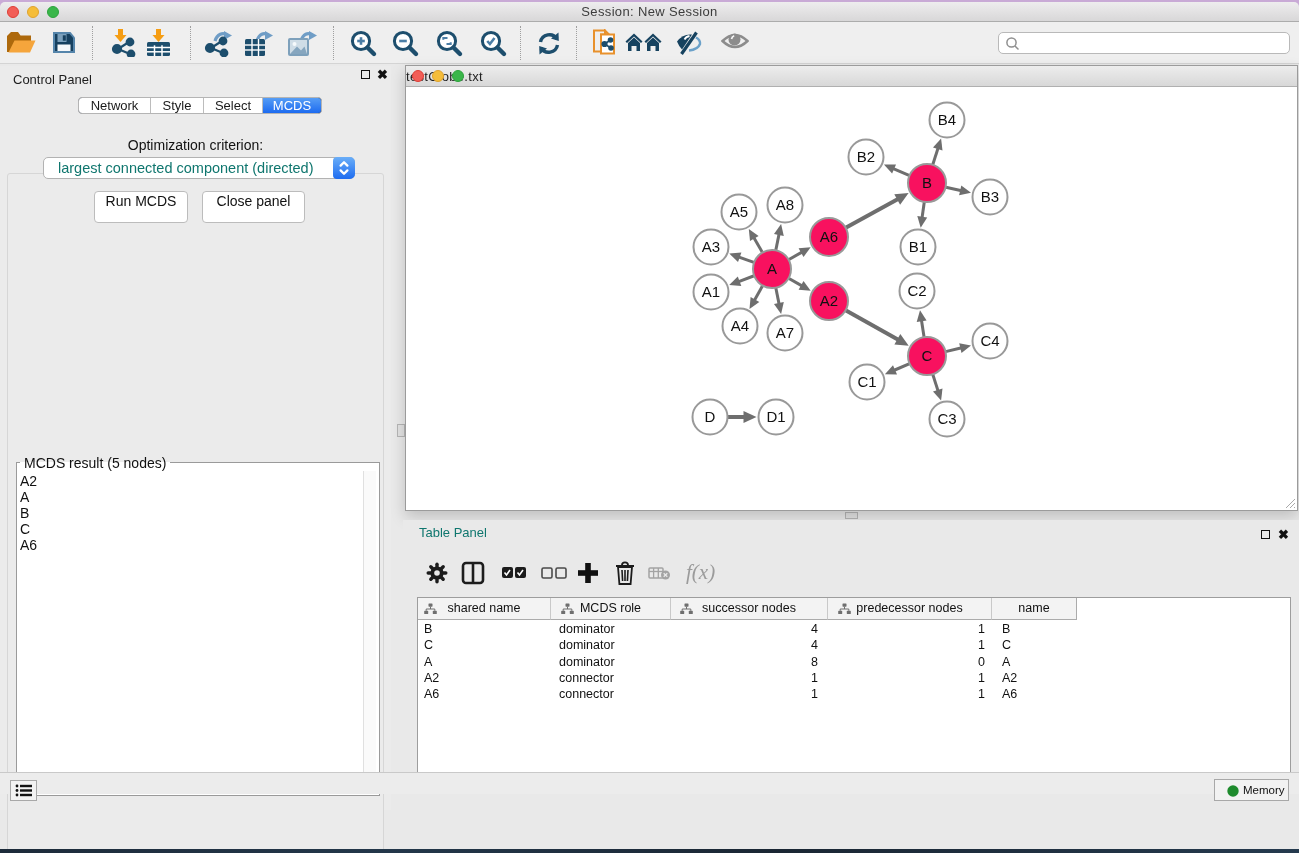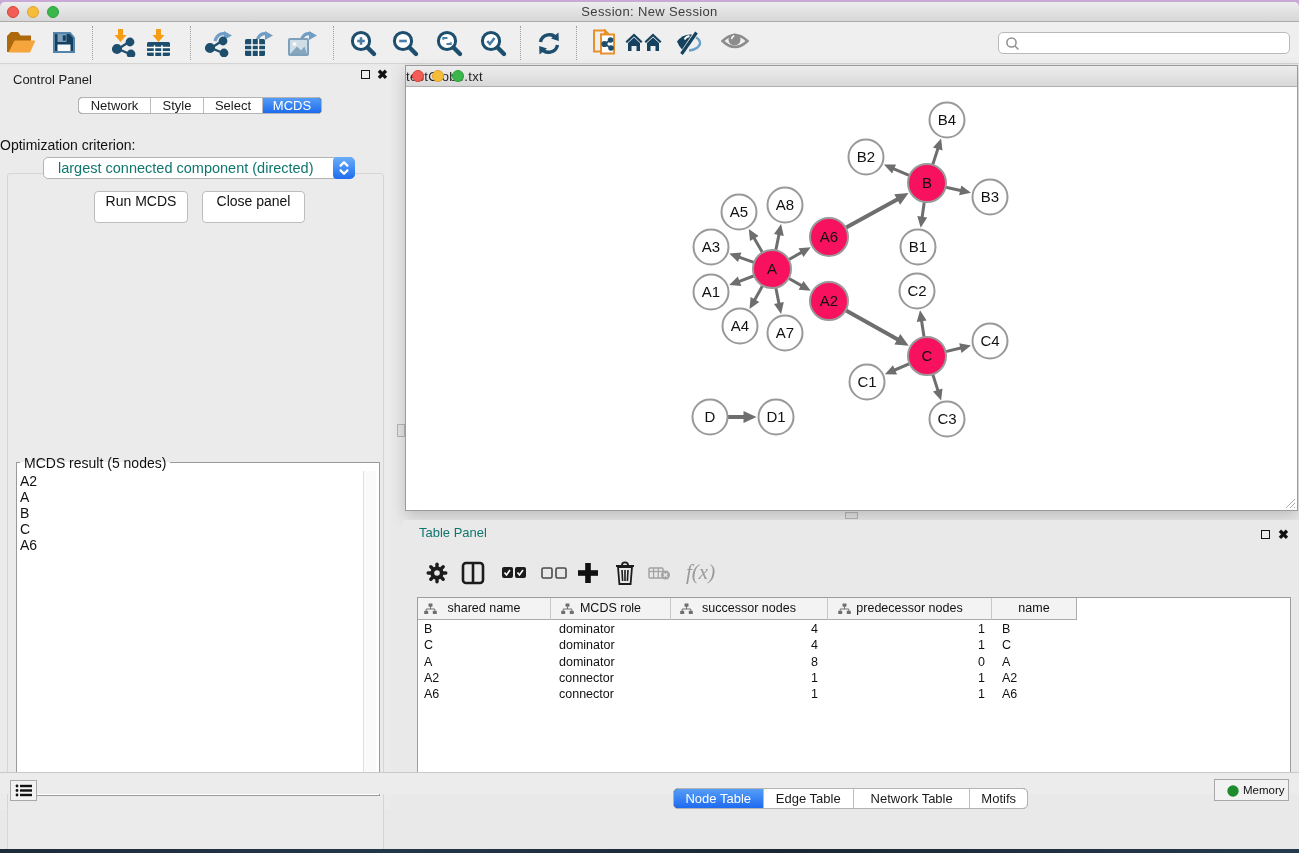--- a/index.html
+++ b/index.html
@@ -26,21 +26,21 @@
 #cpanel { left:0; top:66px; width:391px; height:744px; background:#ebebeb; }
 #cpanel .ptitle { position:absolute; left:13px; top:6px; font-size:13px; color:#1c1c1c; }
 .wicon-sq { position:absolute; width:9px; height:9px; border:1.6px solid #111; top:4px; }
 .wicon-x { position:absolute; font-size:13px; font-weight:bold; color:#111; top:0px; line-height:17px;}
 
 .seg { position:absolute; z-index:5; display:flex; height:17px; border:1px solid #b4b4b4; border-radius:4px; background:#0f172a; overflow:hidden; }
 .seg .s { font-size:13px; color:#1a1a1a; text-align:center; line-height:16px; border-right:1px solid #bcbcbc; background:#fff; }
 .seg .s:last-child { border-right:none; }
 .seg .s.on { background:linear-gradient(#569df5,#1d6bf0); color:#fff; }
 #cp-inner { position:absolute; left:7px; top:107px; width:377px; height:698px; border:1px solid #d6d6d6; border-radius:3px; background:#ebebeb; }
-#opt-label { position:absolute; left:0; top:71px; width:100%; font-size:14px; color:#111; }
+#opt-label { position:absolute; left:0; top:71px; width:100%; text-align:center; font-size:14px; color:#111; }
 #dropdown { position:absolute; left:43px; top:91px; width:312px; height:22px; background:#fff; border:1px solid #b2b2b2; border-radius:5px; }
 #dropdown .txt { position:absolute; left:14px; top:2px; font-size:14.5px; color:#0f766e; }
 #dropdown .step { position:absolute; right:-1px; top:-1px; width:22px; height:22px; border-radius:4px 5px 5px 4px;
   background:linear-gradient(#6aaef8,#1e6cf0); }
 .btn { position:absolute; z-index:5; height:32px; background:#fff; border:1px solid #bcbcbc; border-radius:4px;
   font-size:14px; color:#111; text-align:center; line-height:19px; }
 
 #mcds-box { position:absolute; left:16px; top:396px; width:364px; height:334px; background:#fff; border:1px solid #9a9a9a; }
 #mcds-legend2 { position:absolute; left:3px; top:-8px; background:linear-gradient(#ebebeb 46%,#ffffff 46%); padding:0 4px; font-size:14px; color:#111; }
 #mcds-list { position:absolute; left:3px; top:10px; width:342px; font-size:14px; color:#111; line-height:16px; }
@@ -486,26 +486,20 @@
 <div class="trow" style="left:300px;top:72.1px;width:100px;text-align:right;">1</div>
 <div class="trow" style="left:467px;top:72.1px;width:100px;text-align:right;">1</div>
 <div class="trow" style="left:584px;top:72.1px;width:70px;">A2</div>
 <div class="trow" style="left:6px;top:88.4px;width:120px;">A6</div>
 <div class="trow" style="left:141px;top:88.4px;width:110px;">connector</div>
 <div class="trow" style="left:300px;top:88.4px;width:100px;text-align:right;">1</div>
 <div class="trow" style="left:467px;top:88.4px;width:100px;text-align:right;">1</div>
 <div class="trow" style="left:584px;top:88.4px;width:70px;">A6</div>
   </div>
 
-  <div class="seg" style="left:270px;top:268px;width:355px;height:21px;border-radius:5px;">
-    <div class="s on" style="width:90px;line-height:20px;">Node Table</div>
-    <div class="s" style="width:91px;line-height:20px;">Edge Table</div>
-    <div class="s" style="width:117px;line-height:20px;">Network Table</div>
-    <div class="s" style="width:57px;line-height:20px;">Motifs</div>
-  </div>
 </div>
 
 <div class="abs" id="statusbar">
   <div id="lefticon">
     <svg width="17" height="15" viewBox="0 0 17 15" style="position:absolute;left:4px;top:2px;">
       <g fill="#111">
         <circle cx="2" cy="3" r="1.4"></circle>
           <rect x="5" y="1.8" width="12" height="2.4"></rect>
         <circle cx="2" cy="7.5" r="1.4"></circle>
           <rect x="5" y="6.3" width="12" height="2.4"></rect>

